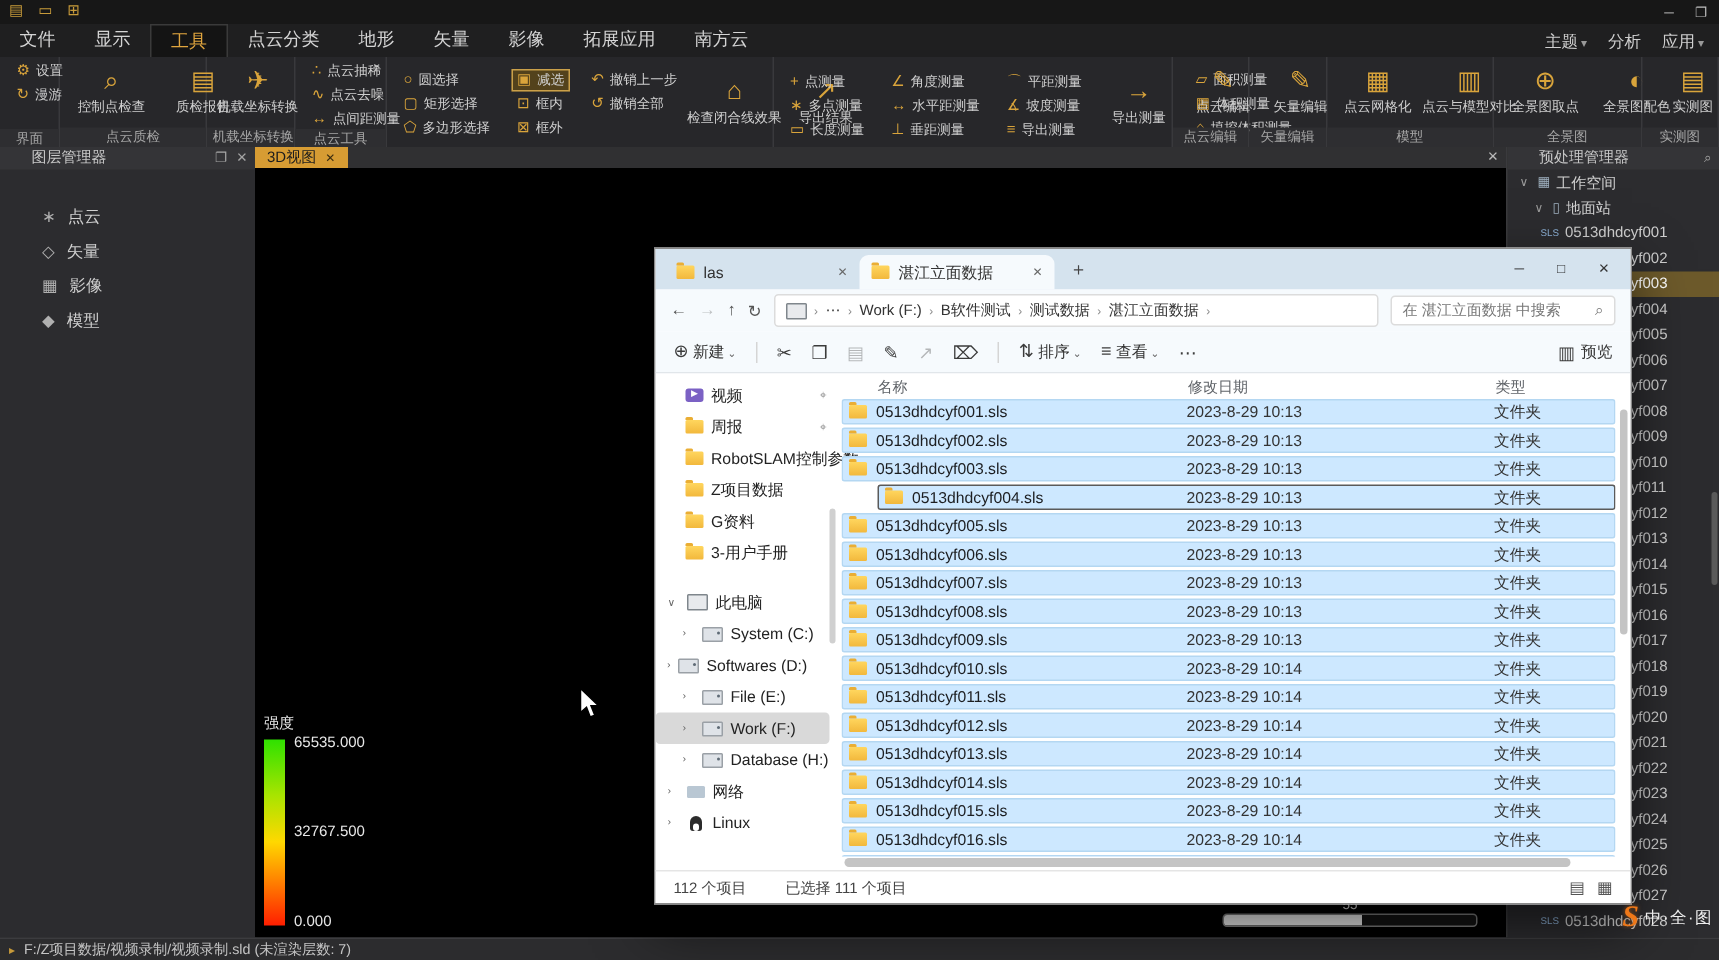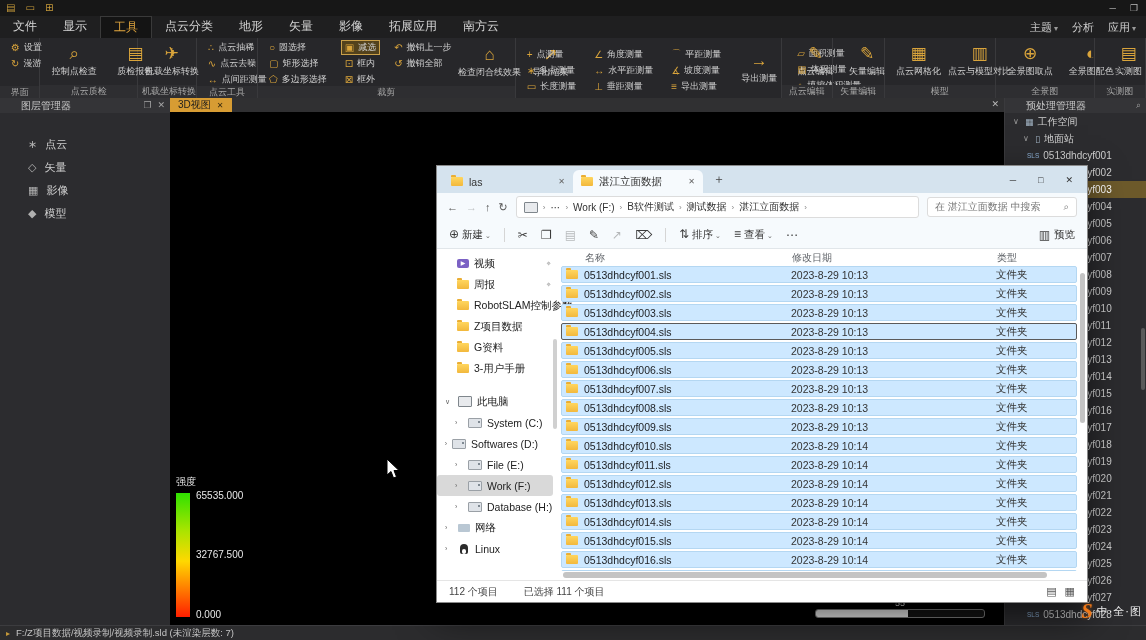--- a/index.html
+++ b/index.html
@@ -104,21 +104,21 @@
   .net{width:12px;height:8px;background:#b9c7d3;border-radius:1px;flex:0 0 auto;}
   .penguin{width:8px;height:10px;background:#2b2b2b;border-radius:4px 4px 2px 2px;position:relative;flex:0 0 auto;margin:0 2px;}
   .penguin::after{content:"";position:absolute;bottom:0;left:2px;width:4px;height:5px;background:#fff;border-radius:2px;}
   #exp-list{flex:1;position:relative;padding:0 10px 0 4px;display:flex;flex-direction:column;min-width:0;}
   #list-header{height:17px;display:flex;align-items:center;font-size:10px;color:#5f6368;flex:0 0 auto;}
   #list-header .c-name{flex:1;padding-left:24px;}
   #list-header .c-date{width:205px;}
   #list-header .c-type{width:80px;}
   #list-rows{flex:1;overflow:hidden;}
   .frow{height:15px;margin-bottom:2px;background:#cde8ff;border:1px solid #b4d7f2;border-radius:2px;display:flex;align-items:center;font-size:10.5px;color:#1c1e21;}
-  .frow.focused{border-color:#5a5a5a;}
+  .frow.focused{border-color:#5a5a5a;margin-left:24px;}
   .frow .c-name{flex:1;display:flex;align-items:center;gap:6px;padding-left:4px;}
   .frow .c-date{width:205px;color:#333;}
   .frow .c-type{width:80px;color:#333;}
   #exp-list .vscroll{position:absolute;right:2px;top:24px;width:5px;height:150px;background:#c4c4c4;border-radius:3px;}
   #exp-list .hscroll{height:6px;margin:1px 30px 2px 2px;background:#c4c4c4;border-radius:3px;flex:0 0 auto;}
   #exp-status{height:21px;background:#fff;border-top:1px solid #e5e5e5;display:flex;align-items:center;gap:26px;font-size:10px;color:#444;padding:0 12px;}
   #exp-status .vicons{margin-left:auto;display:flex;gap:8px;color:#555;font-size:11px;}
   
   #cursor{position:absolute;left:386px;top:458px;z-index:200;}
 </style>
@@ -249,21 +249,20 @@
         </div>
         <div class="rbig">
           <span class="ric">⌂</span>
           <span class="rlb">检查闭合线效果</span>
         </div>
         <div class="rbig">
           <span class="ric">↗</span>
           <span class="rlb">导出结果</span>
         </div>
       </div>
-      <div class="rglabel">裁剪</div>
     </div>
     <div class="rgroup">
       <div class="rbody">
         <div class="sgrid">
           <div class="rsmall">
             <span class="ric">+</span>
             <span class="rlb">点测量</span>
           </div>
           <div class="rsmall">
             <span class="ric">∗</span>

